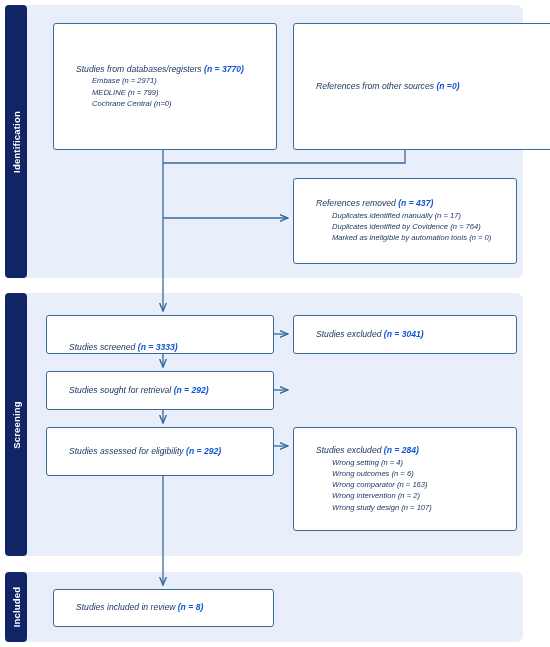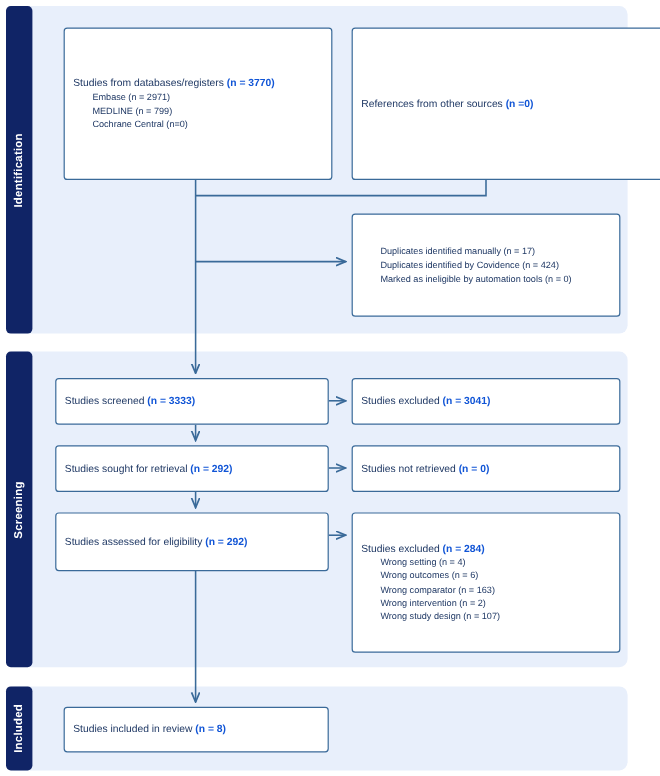--- a/index.html
+++ b/index.html
@@ -48,44 +48,45 @@
     position:absolute;
     background:#ffffff;
     border:1.3px solid #3a6a99;
     border-radius:3px;
     box-sizing:border-box;
     display:flex;
     align-items:center;
   }
   .box-inner{
     width:100%;
-    padding:0 7px;
+    padding:0 22px;
     box-sizing:border-box;
+    font-style:italic;
   }
   .line{
     color:#1f3864;
     font-size:8.3px;
     line-height:11.4px;
     white-space:nowrap;
   }
   .line.head{font-size:8.6px;}
   .line.sub{padding-left:16px;font-size:7.6px;line-height:11.2px;}
   .nval{color:#1155d6;font-weight:bold;}
   .hdr-text{font-weight:normal;}
 
   
   #box-databases{ left:53px;  top:23px;  width:224px; height:127px;}
   #box-othersrc{  left:293px; top:23px;  width:270px; height:127px;}
   #box-removed{   left:293px; top:178px; width:224px; height:86px;}
-  #box-screened{  left:46px;  top:315px; width:228px; height:39px;}
+  #box-screened{  left:46px;  top:315px; width:228px; height:39px;align-items:flex-end;}
   #box-excluded1{ left:293px; top:315px; width:224px; height:39px;}
   #box-sought{    left:46px;  top:371px; width:228px; height:39px;}
   #box-notretr{   left:293px; top:371px; width:224px; height:39px;}
   #box-assessed{  left:46px;  top:427px; width:228px; height:49px;}
-  #box-excluded2{ left:293px; top:427px; width:224px; height:117px;}
+  #box-excluded2{ left:293px; top:427px; width:224px; height:104px;}
   #box-included{  left:53px;  top:589px; width:221px; height:38px;}
 
   
   #connectors{position:absolute;left:0;top:0;width:550px;height:647px;pointer-events:none;}
 </style>
 </head>
 <body>
 
 <div class="stage">
 
@@ -141,22 +142,23 @@
   </div>
 
   <div class="box" id="box-othersrc">
     <div class="box-inner">
       <div class="line head"><span class="hdr-text">References from other sources </span><span class="nval">(n =0)</span></div>
     </div>
   </div>
 
   <div class="box" id="box-removed">
     <div class="box-inner">
+      <div class="line head"><span class="hdr-text">References removed </span><span class="nval">(n = 437)</span></div>
       <div class="line sub">Duplicates identified manually (n = 17)</div>
-      <div class="line sub">Duplicates identified by Covidence (n = 424)</div>
+      <div class="line sub">Duplicates identified by Covidence (n = 764)</div>
       <div class="line sub">Marked as ineligible by automation tools (n = 0)</div>
     </div>
   </div>
 
   <div class="box" id="box-screened">
     <div class="box-inner">
       <div class="line head"><span class="hdr-text">Studies screened </span><span class="nval">(n = 3333)</span></div>
     </div>
   </div>
 
@@ -165,25 +167,20 @@
       <div class="line head"><span class="hdr-text">Studies excluded </span><span class="nval">(n = 3041)</span></div>
     </div>
   </div>
 
   <div class="box" id="box-sought">
     <div class="box-inner">
       <div class="line head"><span class="hdr-text">Studies sought for retrieval </span><span class="nval">(n = 292)</span></div>
     </div>
   </div>
 
-  <div class="box" id="box-notretr">
-    <div class="box-inner">
-      <div class="line head"><span class="hdr-text">Studies not retrieved </span><span class="nval">(n = 0)</span></div>
-    </div>
-  </div>
 
   <div class="box" id="box-assessed">
     <div class="box-inner">
       <div class="line head"><span class="hdr-text">Studies assessed for eligibility </span><span class="nval">(n = 292)</span></div>
     </div>
   </div>
 
   <div class="box" id="box-excluded2">
     <div class="box-inner">
       <div class="line head"><span class="hdr-text">Studies excluded </span><span class="nval">(n = 284)</span></div>

